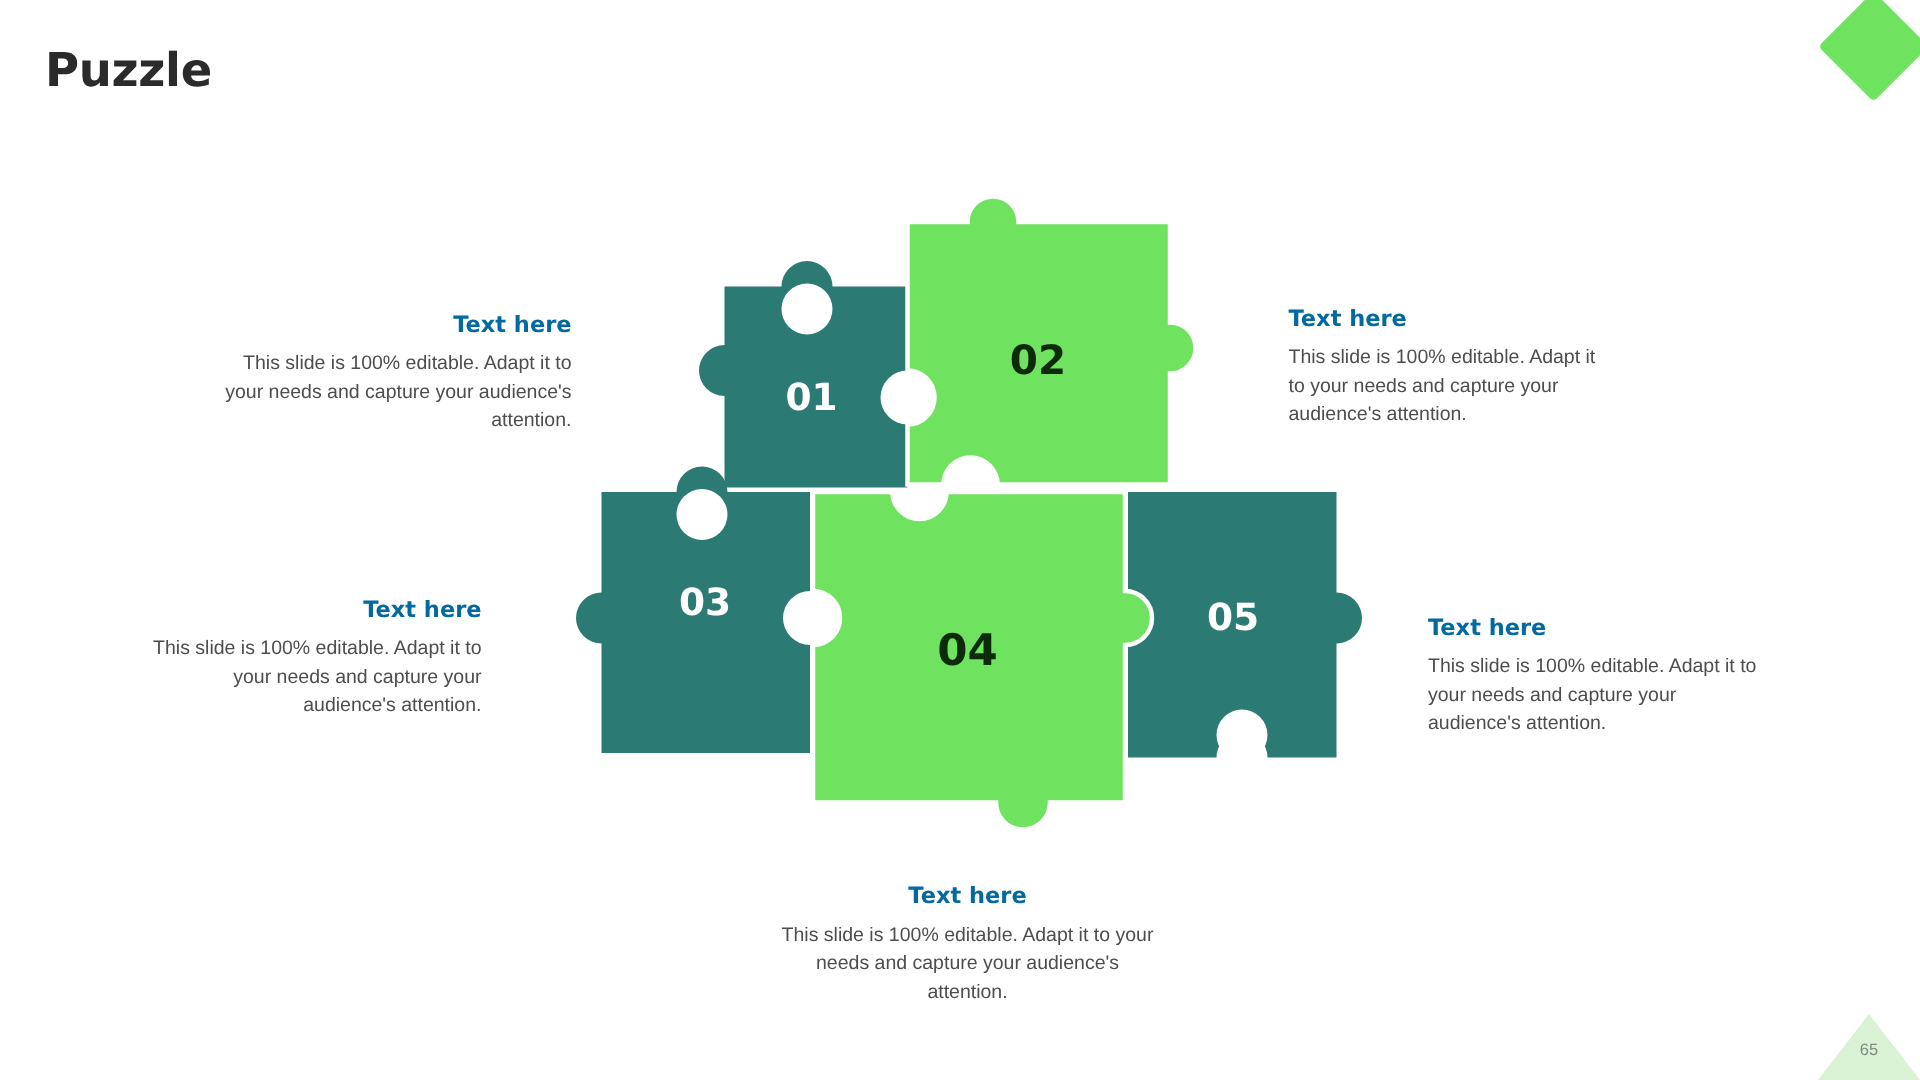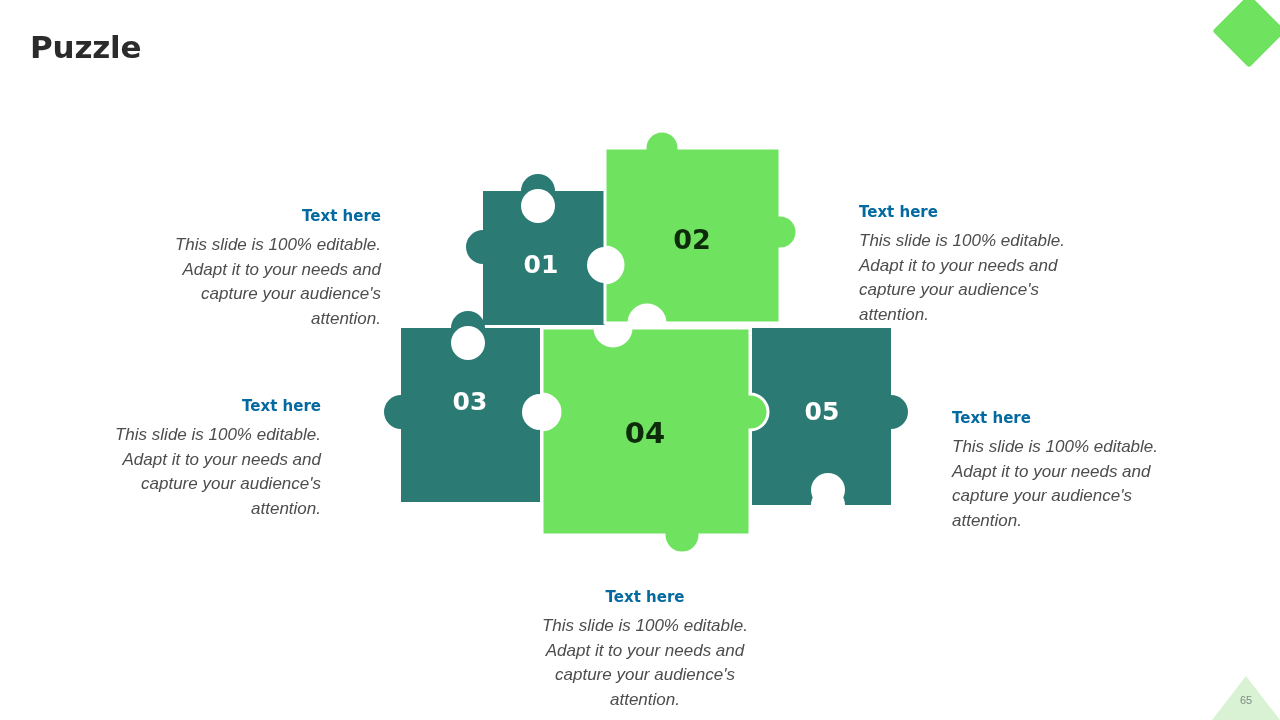--- a/index.html
+++ b/index.html
@@ -55,21 +55,21 @@
   }
 
   
   .tb{position:absolute;}
   .tb .tb-head{
     font-size:15px;font-weight:bold;color:#0369a1;
     font-family:"DejaVu Sans", sans-serif;
     margin-bottom:8px;line-height:1.2;
   }
   .tb .tb-body{
-    font-size:17px;color:#4d4d4d;line-height:1.45;font-style:italic;
+    font-size:13px;color:#4d4d4d;line-height:1.45;
   }
   .tb.right{text-align:right;}
   .tb.left{text-align:left;}
   .tb.center{text-align:center;}
 
   #tb-01{left:150px;top:207px;width:231px;}
   #tb-02{left:859px;top:203px;width:218px;}
   #tb-03{left:100px;top:397px;width:221px;}
   #tb-04{left:520px;top:588px;width:250px;}
   #tb-05{left:952px;top:409px;width:228px;}

